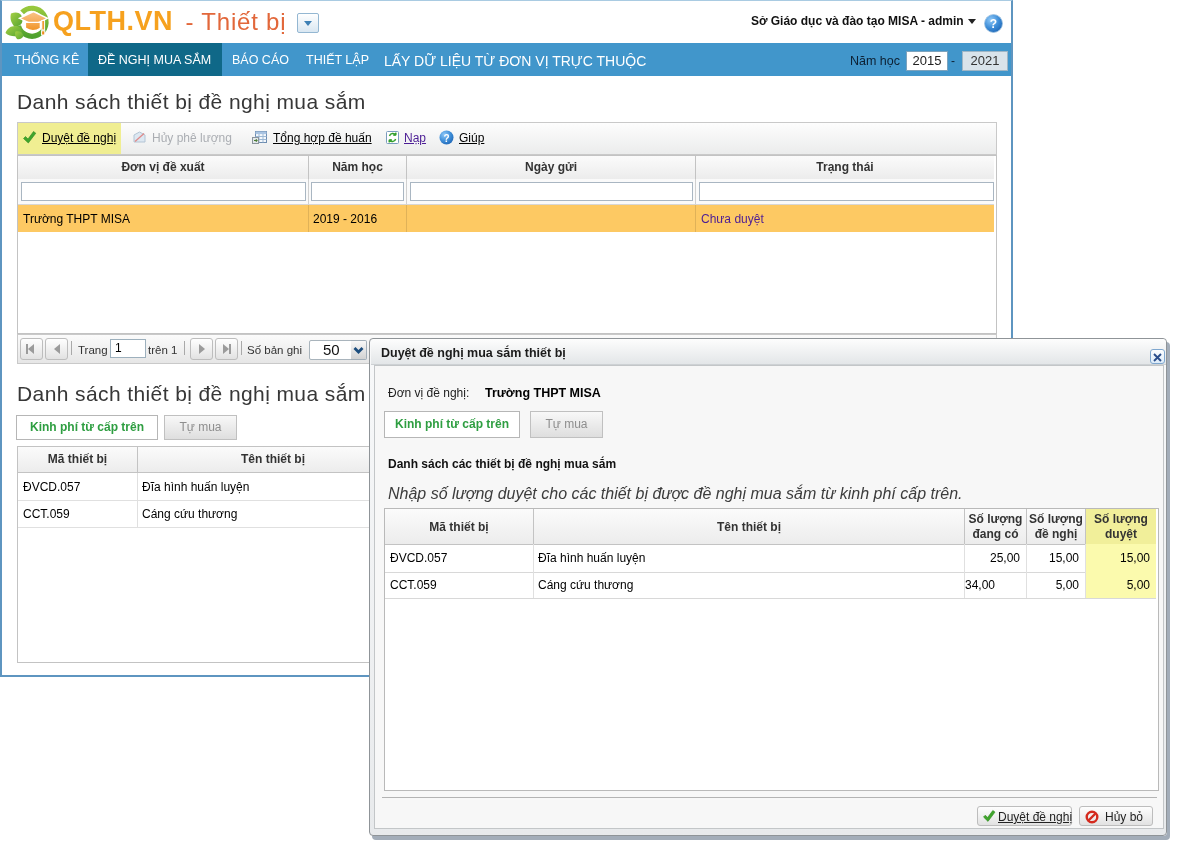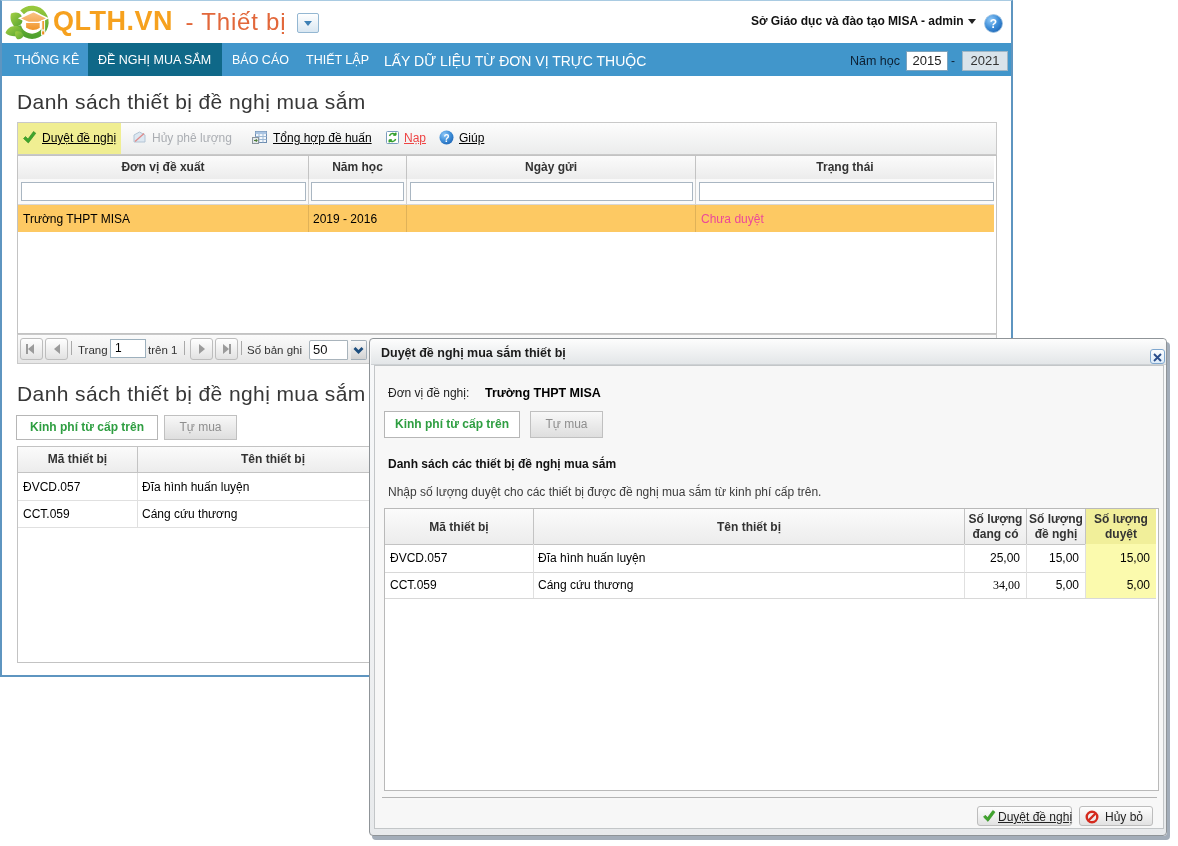--- a/index.html
+++ b/index.html
@@ -116,21 +116,21 @@
 </svg>
 </div>
 <div class="abs u" style="left:273px;top:131px;font-size:12px;color:#000;z-index:4;">Tổng hợp đề huấn</div>
 <div class="abs" style="left:385px;top:130px;z-index:4;">
 <svg width="15" height="15">
 <rect x="1.5" y="1.5" width="12" height="12" rx="1" fill="#fff" stroke="#7a9cbe" stroke-width="1"></rect>
 <path d="M4.5 6 A 3.4 3.4 0 0 1 10.8 5.2 M10.8 5.2 L10.9 2.6 M10.8 5.2 L8.2 5.0" fill="none" stroke="#33a02c" stroke-width="1.5"></path>
 <path d="M10.6 9 A 3.4 3.4 0 0 1 4.3 9.8 M4.3 9.8 L4.2 12.4 M4.3 9.8 L6.9 10" fill="none" stroke="#33a02c" stroke-width="1.5"></path>
 </svg>
 </div>
-<div class="abs u" style="left:404px;top:131px;font-size:12px;color:#ef4444;z-index:4;">Nạp</div>
+<div class="abs u" style="left:404px;top:131px;font-size:12px;color:#4c1d95;z-index:4;">Nạp</div>
 <div class="abs" style="left:439px;top:130px;z-index:4;">
 <svg width="15" height="15">
 <defs>
           <radialGradient id="gHelp2" cx="0.35" cy="0.3" r="0.8">
 <stop offset="0" stop-color="#8ec8f8"></stop>
             <stop offset="0.55" stop-color="#3f8ed8"></stop>
             <stop offset="1" stop-color="#1d64b4"></stop>
 </radialGradient>
         </defs>
 <circle cx="7.5" cy="7.5" r="7" fill="url(#gHelp2)"></circle>
@@ -154,21 +154,21 @@
 <div class="abs" style="left:311px;top:182px;width:91px;height:17px;background:#fff;border:1px solid #a9b6c2;z-index:4;"></div>
 <div class="abs" style="left:410px;top:182px;width:281px;height:17px;background:#fff;border:1px solid #a9b6c2;z-index:4;"></div>
 <div class="abs" style="left:699px;top:182px;width:293px;height:17px;background:#fff;border:1px solid #a9b6c2;z-index:4;"></div>
 
 <div class="abs" style="left:18px;top:205px;width:976px;height:27px;background:#fdc963;z-index:3;"></div>
 <div class="abs" style="left:308px;top:205px;width:1px;height:27px;background:#e0b258;z-index:4;"></div>
 <div class="abs" style="left:406px;top:205px;width:1px;height:27px;background:#e0b258;z-index:4;"></div>
 <div class="abs" style="left:695px;top:205px;width:1px;height:27px;background:#e0b258;z-index:4;"></div>
 <div class="abs" style="left:23px;top:212px;font-size:12px;color:#000;z-index:4;">Trường THPT MISA</div>
 <div class="abs" style="left:313px;top:212px;font-size:12px;color:#000;z-index:4;">2019 - 2016</div>
-<div class="abs" style="left:701px;top:212px;font-size:12px;color:#ec4899;z-index:4;">Chưa duyệt</div>
+<div class="abs" style="left:701px;top:212px;font-size:12px;color:#4c1d95;z-index:4;">Chưa duyệt</div>
 
 <div class="abs" style="left:17px;top:334px;width:978px;height:28px;border:1px solid #c9c9c9;background:linear-gradient(#fbfbfb,#e6e6e6);z-index:2;"></div>
 <div class="abs btn" style="left:20px;top:338px;width:21px;height:20px;z-index:3;">
 <svg width="21" height="20">
         <polygon points="13,5 13,15 7,10" fill="#9b9b9b"></polygon>
         <rect x="5" y="5" width="2" height="10" fill="#9b9b9b"></rect>
       </svg></div>
 <div class="abs btn" style="left:45px;top:338px;width:21px;height:20px;z-index:3;">
 <svg width="21" height="20">
         <polygon points="14,5 14,15 8,10" fill="#9b9b9b"></polygon>
@@ -182,21 +182,21 @@
 <svg width="21" height="20">
         <polygon points="8,5 8,15 14,10" fill="#9b9b9b"></polygon>
       </svg></div>
 <div class="abs btn" style="left:215px;top:338px;width:21px;height:20px;z-index:3;">
 <svg width="21" height="20">
         <polygon points="7,5 7,15 13,10" fill="#9b9b9b"></polygon>
         <rect x="13" y="5" width="2" height="10" fill="#9b9b9b"></rect>
       </svg></div>
 <div class="abs sep" style="left:241px;top:341px;height:14px;z-index:3;"></div>
 <div class="abs" style="left:247px;top:344px;font-size:11.5px;color:#333;z-index:3;white-space:nowrap;">Số bản ghi</div>
-<div class="abs" style="left:309px;top:340px;width:34px;height:18px;background:#fff;border:1px solid #a9b4bc;border-radius:2px 0 0 2px;z-index:3;font-size:13px;color:#111;line-height:18px;padding-left:3px;">50</div>
+<div class="abs" style="left:309px;top:340px;width:34px;height:18px;background:#fff;border:1px solid #a9b4bc;border-radius:2px 0 0 2px;z-index:3;font-size:15px;color:#111;line-height:18px;padding-left:13px;">50</div>
 <div class="abs" style="left:351px;top:340px;width:15px;height:18px;background:linear-gradient(#f8f8f8,#d2d2d2);border:1px solid #a2aeb8;border-left:none;border-radius:0 2px 2px 0;z-index:3;">
 <svg width="15" height="18">
         <path d="M3.5 7 L7.5 11 L11.5 7" fill="none" stroke="#1d4e7e" stroke-width="2.8"></path>
       </svg>
 </div>
 
 <div class="abs" style="left:17px;top:382px;font-size:21px;letter-spacing:0.4px;color:#373737;z-index:2;">Danh sách thiết bị đề nghị mua sắm</div>
 <div class="abs" style="left:16px;top:415px;width:140px;height:23px;background:#fff;border:1px solid #b6b6b6;z-index:2;text-align:center;font-size:12px;font-weight:bold;color:#2e9e41;line-height:23px;">Kinh phí từ cấp trên</div>
 <div class="abs" style="left:164px;top:415px;width:71px;height:23px;background:linear-gradient(#f8f8f8,#dedede);border:1px solid #c0c0c0;z-index:2;text-align:center;font-size:12px;color:#8e8e8e;line-height:23px;">Tự mua</div>
 
@@ -223,21 +223,21 @@
         <path d="M3 3 L10 10 M10 3 L3 10" stroke="#2b4e8c" stroke-width="1.9"></path>
       </svg>
 </div>
 
 <div class="abs" style="left:374px;top:365px;width:788px;height:462px;background:#f7f7f7;border:1px solid #c3c6c8;z-index:11;"></div>
 <div class="abs" style="left:388px;top:386px;font-size:12px;color:#222;z-index:12;">Đơn vị đề nghị:</div>
 <div class="abs" style="left:485px;top:386px;font-size:12.5px;font-weight:bold;color:#000;z-index:12;">Trường THPT MISA</div>
 <div class="abs" style="left:384px;top:411px;width:134px;height:25px;background:#fff;border:1px solid #b6b6b6;z-index:12;text-align:center;font-size:12px;font-weight:bold;color:#2e9e41;line-height:25px;">Kinh phí từ cấp trên</div>
 <div class="abs" style="left:530px;top:411px;width:71px;height:25px;background:linear-gradient(#f8f8f8,#dedede);border:1px solid #c0c0c0;z-index:12;text-align:center;font-size:12px;color:#8e8e8e;line-height:25px;">Tự mua</div>
 <div class="abs" style="left:388px;top:457px;font-size:12px;font-weight:bold;color:#111;z-index:12;">Danh sách các thiết bị đề nghị mua sắm</div>
-<div class="abs" style="left:388px;top:485px;font-size:12px;color:#3c3c3c;z-index:12;">Nhập số lượng duyệt cho các thiết bị được đề nghị mua sắm từ kinh phí cấp trên.</div>
+<div class="abs" style="left:388px;top:485px;font-size:16px;font-style:italic;color:#3c3c3c;z-index:12;">Nhập số lượng duyệt cho các thiết bị được đề nghị mua sắm từ kinh phí cấp trên.</div>
 
 <div class="abs" style="left:384px;top:508px;width:773px;height:281px;border:1px solid #b9b9b9;background:#fff;z-index:12;"></div>
 <div class="abs thead" style="left:385px;top:509px;width:771px;height:35px;border-bottom:1px solid #c3c3c3;z-index:13;"></div>
 <div class="abs" style="left:1086px;top:509px;width:70px;height:35px;background:#f1ef9a;z-index:13;"></div>
 <div class="abs" style="left:533px;top:509px;width:1px;height:35px;background:#c3c3c3;z-index:14;"></div>
 <div class="abs" style="left:964px;top:509px;width:1px;height:35px;background:#c3c3c3;z-index:14;"></div>
 <div class="abs" style="left:1026px;top:509px;width:1px;height:35px;background:#c3c3c3;z-index:14;"></div>
 <div class="abs" style="left:1085px;top:509px;width:1px;height:35px;background:#c3c3c3;z-index:14;"></div>
 <div class="abs" style="left:385px;top:520px;width:148px;text-align:center;font-size:12px;font-weight:bold;color:#333;z-index:14;">Mã thiết bị</div>
 <div class="abs" style="left:534px;top:520px;width:430px;text-align:center;font-size:12px;font-weight:bold;color:#333;z-index:14;">Tên thiết bị</div>
@@ -254,21 +254,21 @@
 <div class="abs" style="left:390px;top:551px;font-size:12px;color:#000;z-index:14;">ĐVCD.057</div>
 <div class="abs" style="left:538px;top:551px;font-size:12px;color:#000;z-index:14;">Đĩa hình huấn luyện</div>
 <div class="abs" style="left:965px;top:551px;width:55px;text-align:right;font-size:12px;color:#000;z-index:14;">25,00</div>
 <div class="abs" style="left:1027px;top:551px;width:52px;text-align:right;font-size:12px;color:#000;z-index:14;">15,00</div>
 <div class="abs" style="left:1086px;top:551px;width:64px;text-align:right;font-size:12px;color:#000;z-index:14;">15,00</div>
 
 <div class="abs" style="left:385px;top:572px;width:771px;height:26px;border-bottom:1px solid #d8d8d8;z-index:13;"></div>
 <div class="abs" style="left:1086px;top:572px;width:70px;height:26px;background:#fbfaad;z-index:13;"></div>
 <div class="abs" style="left:390px;top:578px;font-size:12px;color:#000;z-index:14;">CCT.059</div>
 <div class="abs" style="left:538px;top:578px;font-size:12px;color:#000;z-index:14;">Cáng cứu thương</div>
-<div class="abs" style="left:965px;top:578px;width:55px;text-align:right;font-size:12px;color:#000;z-index:14;font-family:Liberation Serif, serif;">34,00</div>
+<div class="abs" style="left:965px;top:578px;width:55px;text-align:left;font-size:12px;color:#000;z-index:14;">34,00</div>
 <div class="abs" style="left:1027px;top:578px;width:52px;text-align:right;font-size:12px;color:#000;z-index:14;">5,00</div>
 <div class="abs" style="left:1086px;top:578px;width:64px;text-align:right;font-size:12px;color:#000;z-index:14;">5,00</div>
 
 <div class="abs" style="left:382px;top:797px;width:775px;height:1px;background:#b3b3b3;z-index:12;"></div>
 <div class="abs btn" style="left:977px;top:806px;width:93px;height:18px;z-index:12;">
 <svg class="abs" style="left:4px;top:2px;" width="14" height="14">
         <path d="M1.5 8 L3.3 6.2 L5.6 8.5 L10.8 1.5 L13 3.1 L6 12.4 Z" fill="#3fa52c" stroke="#2f8a1f" stroke-width="0.6"></path>
       </svg>
 <span class="abs" style="left:20px;top:3px;font-size:12px;color:#222;text-decoration:underline;white-space:nowrap;">Duyệt đề nghị</span>
 </div>

